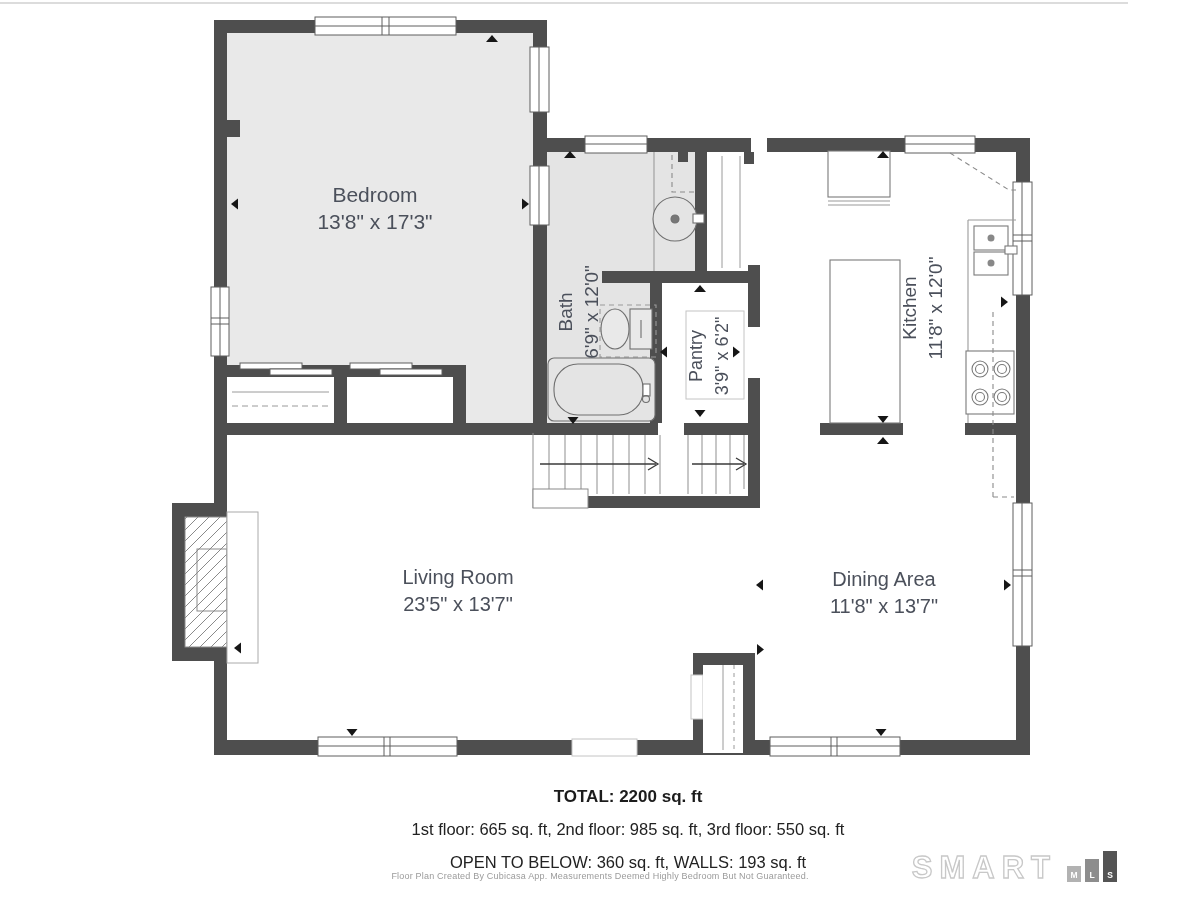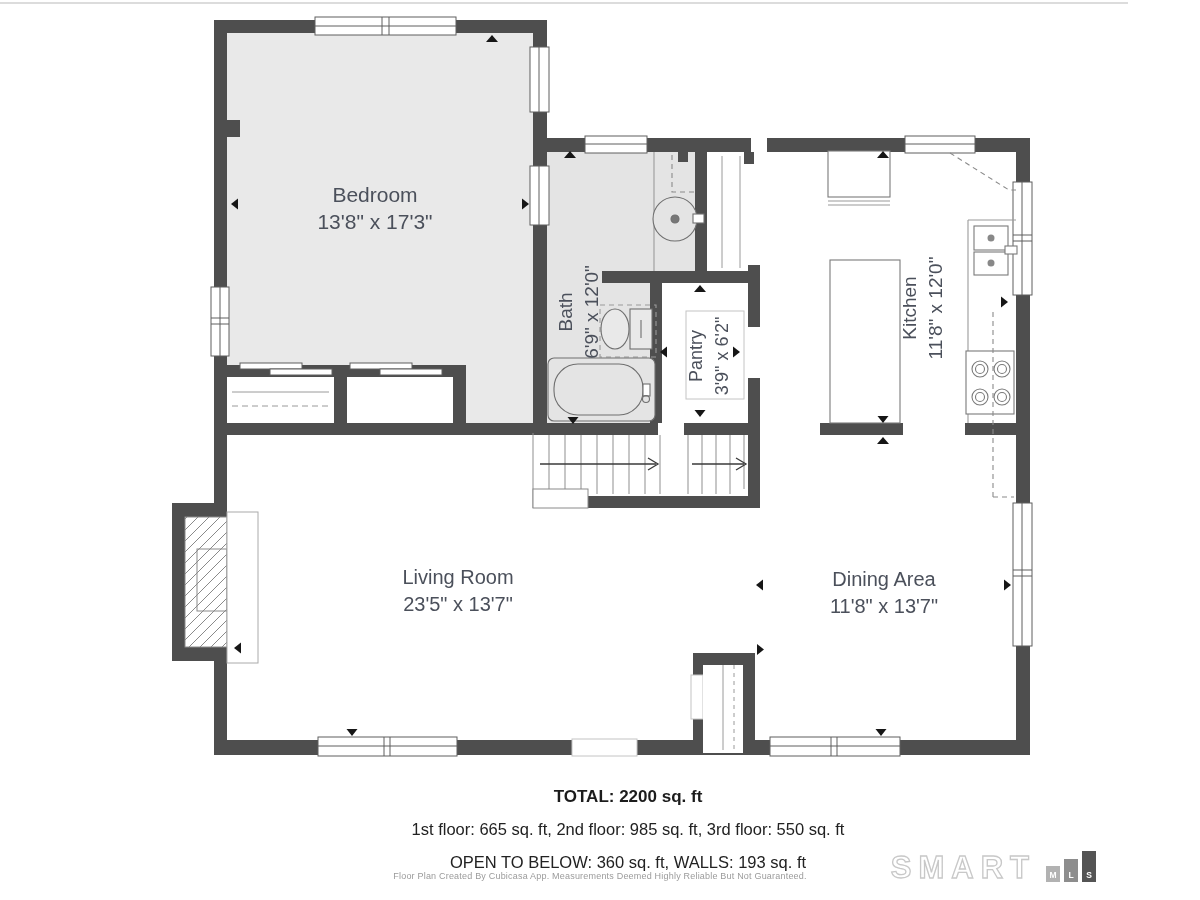--- a/index.html
+++ b/index.html
@@ -5,21 +5,21 @@
   html,body{margin:0;padding:0;background:#fff;}
   .canvas{position:relative;width:1128px;height:900px;background:#fff;overflow:hidden;
           font-family:"Liberation Sans",sans-serif;}
   .top-line{position:absolute;top:2px;left:0;width:1200px;height:2px;background:#dcdcdc;}
   svg text{font-family:"Liberation Sans",sans-serif;fill:#4b505b;}
   .summary{position:absolute;top:786px;left:0;width:1200px;text-align:center;color:#1c1c1c;padding-left:28px;}
   .summary .total{font-size:17px;font-weight:bold;line-height:21px;margin:0;}
   .summary .line{font-size:16.5px;line-height:20.5px;margin:12px;color:#222;}
   .disclaimer{position:absolute;top:871px;left:0;width:1200px;text-align:center;
               font-size:9px;color:#9b9b9b;letter-spacing:.2px;}
-  .logo{position:absolute;right:32px;top:851px;display:flex;align-items:center;}
+  .logo{position:absolute;right:11px;top:851px;display:flex;align-items:center;}
   .brand{font-size:31px;font-weight:700;letter-spacing:7px;color:transparent;
          -webkit-text-stroke:1.3px #c8c8c8;line-height:34px;}
   .bars{display:flex;align-items:flex-end;margin-left:6px;margin-bottom:3px;}
   .bar{width:14px;margin-left:4px;display:flex;justify-content:center;align-items:flex-end;
        color:#fff;font-size:8.5px;font-weight:bold;padding-bottom:2px;box-sizing:border-box;}
   .bar-m{height:16px;background:#b2b2b2;}
   .bar-l{height:23px;background:#8d8d8d;}
   .bar-s{height:31px;background:#545454;}
 </style>
 </head>
@@ -286,21 +286,21 @@
     </g>
   </svg>
 
   
   <div class="summary">
     <p class="total">TOTAL: 2200 sq. ft</p>
     <p class="line">1st floor: 665 sq. ft, 2nd floor: 985 sq. ft, 3rd floor: 550 sq. ft</p>
     <p class="line">OPEN TO BELOW: 360 sq. ft, WALLS: 193 sq. ft</p>
   </div>
 
-  <div class="disclaimer">Floor Plan Created By Cubicasa App. Measurements Deemed Highly Reliable But Not Guaranteed.</div>
+  <div class="disclaimer">Floor Plan Created By Cubicasa App. Measurements Deemed Highly Bedroom But Not Guaranteed.</div>
 
   
   <div class="logo">
     <span class="brand">SMART</span>
     <span class="bars">
       <span class="bar bar-m">M</span>
       <span class="bar bar-l">L</span>
       <span class="bar bar-s">S</span>
     </span>
   </div>

